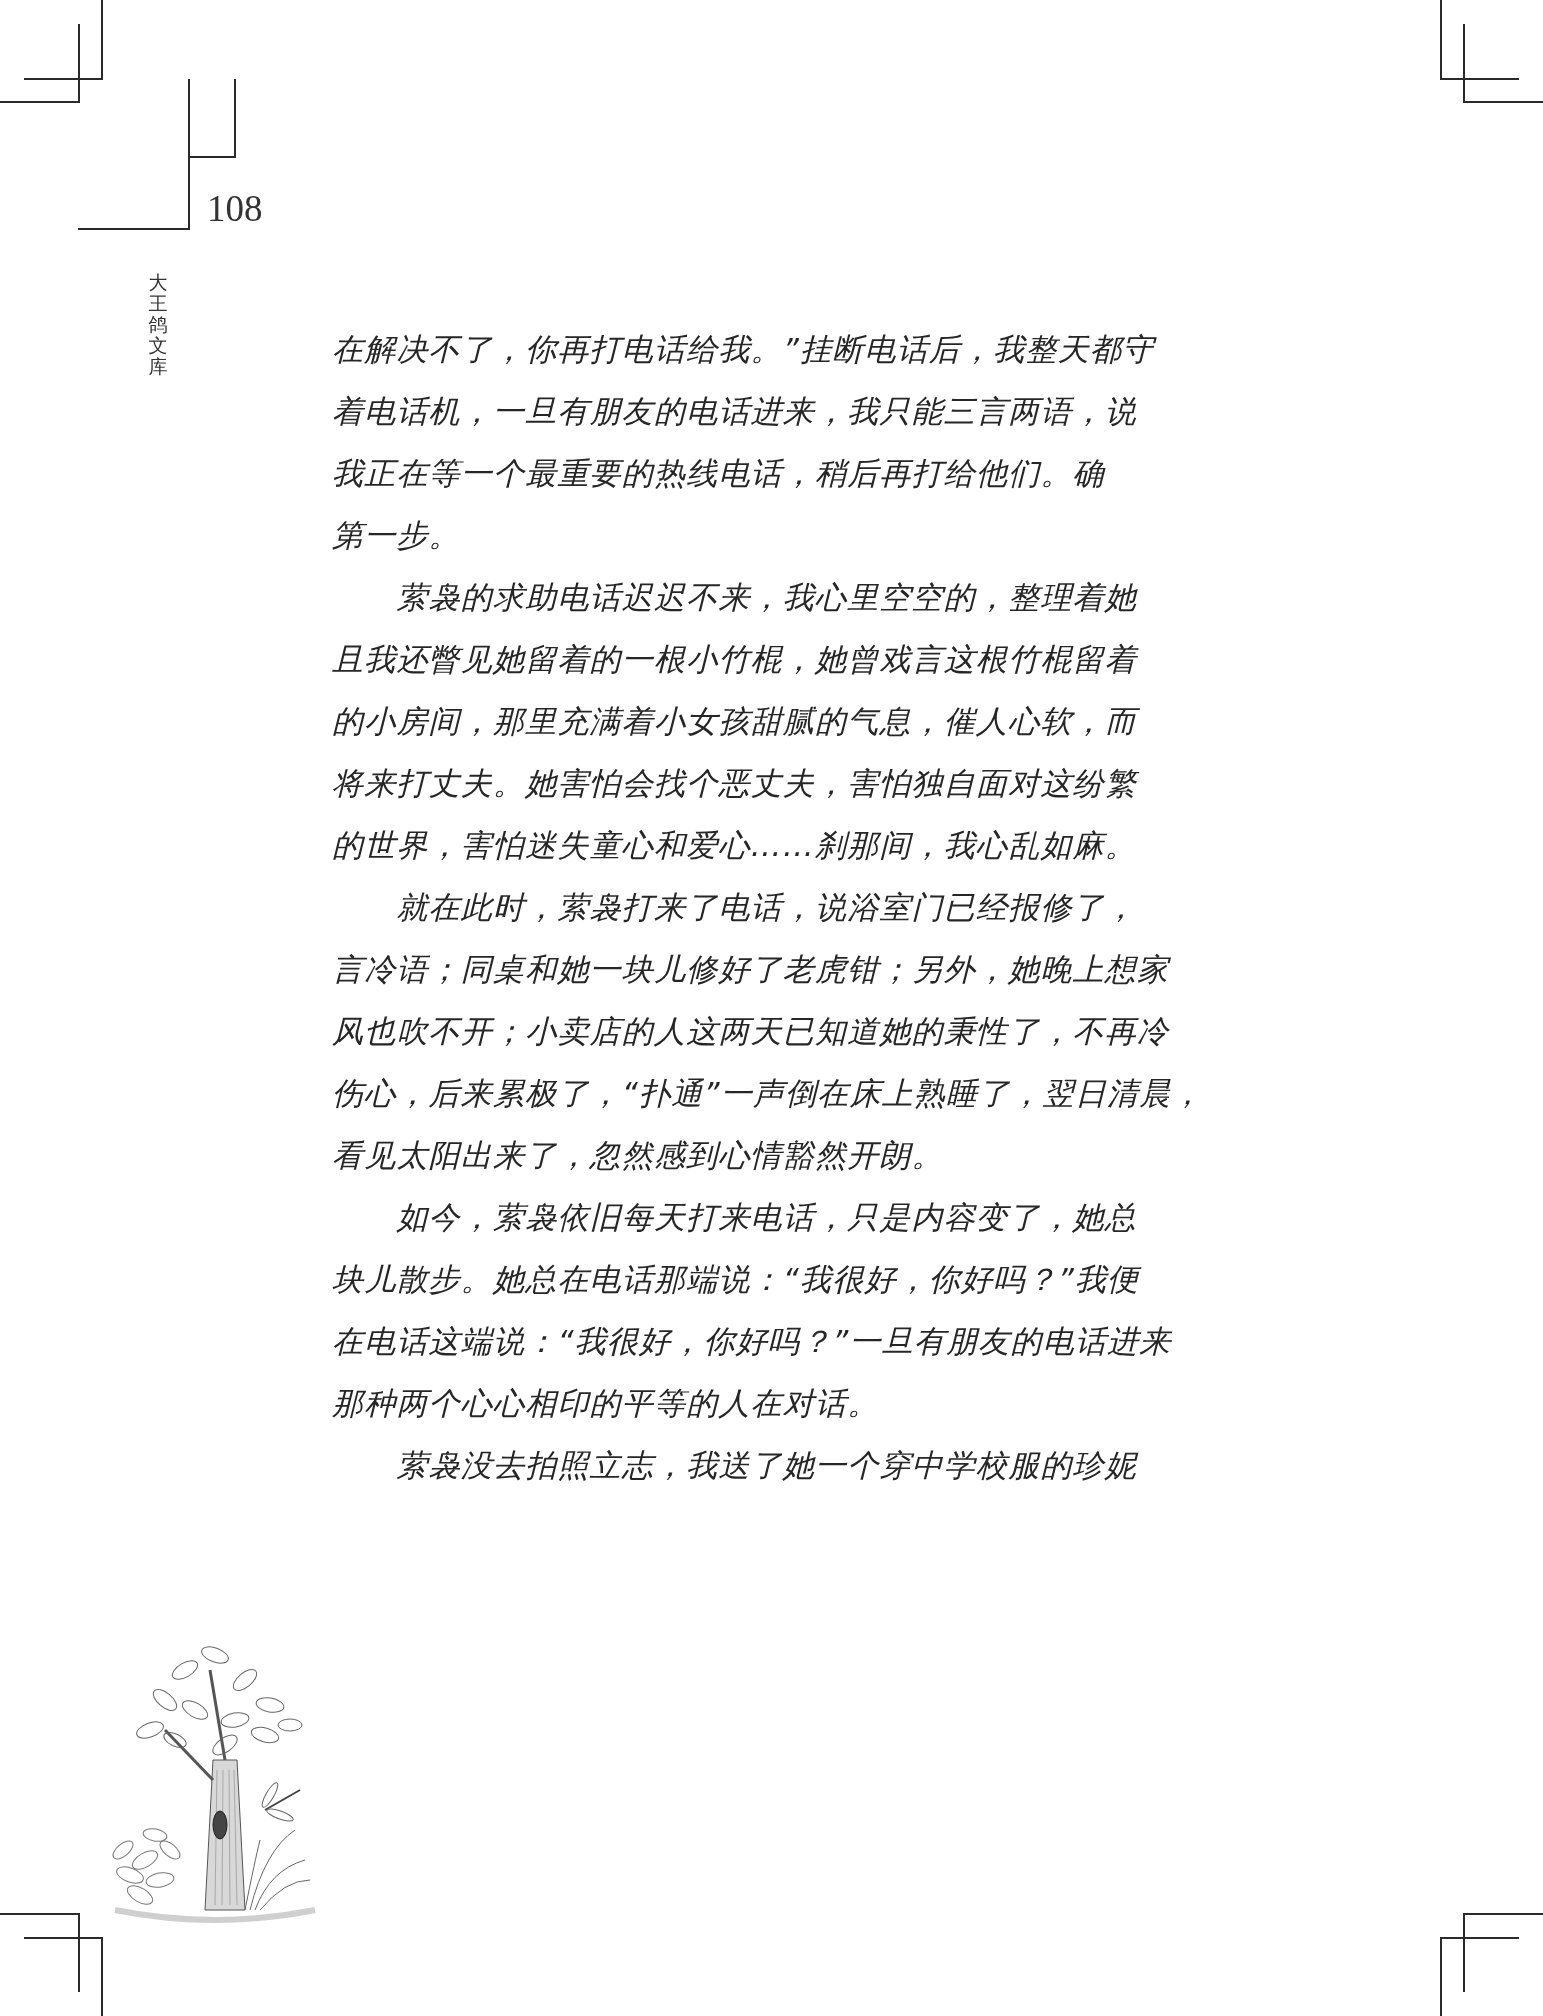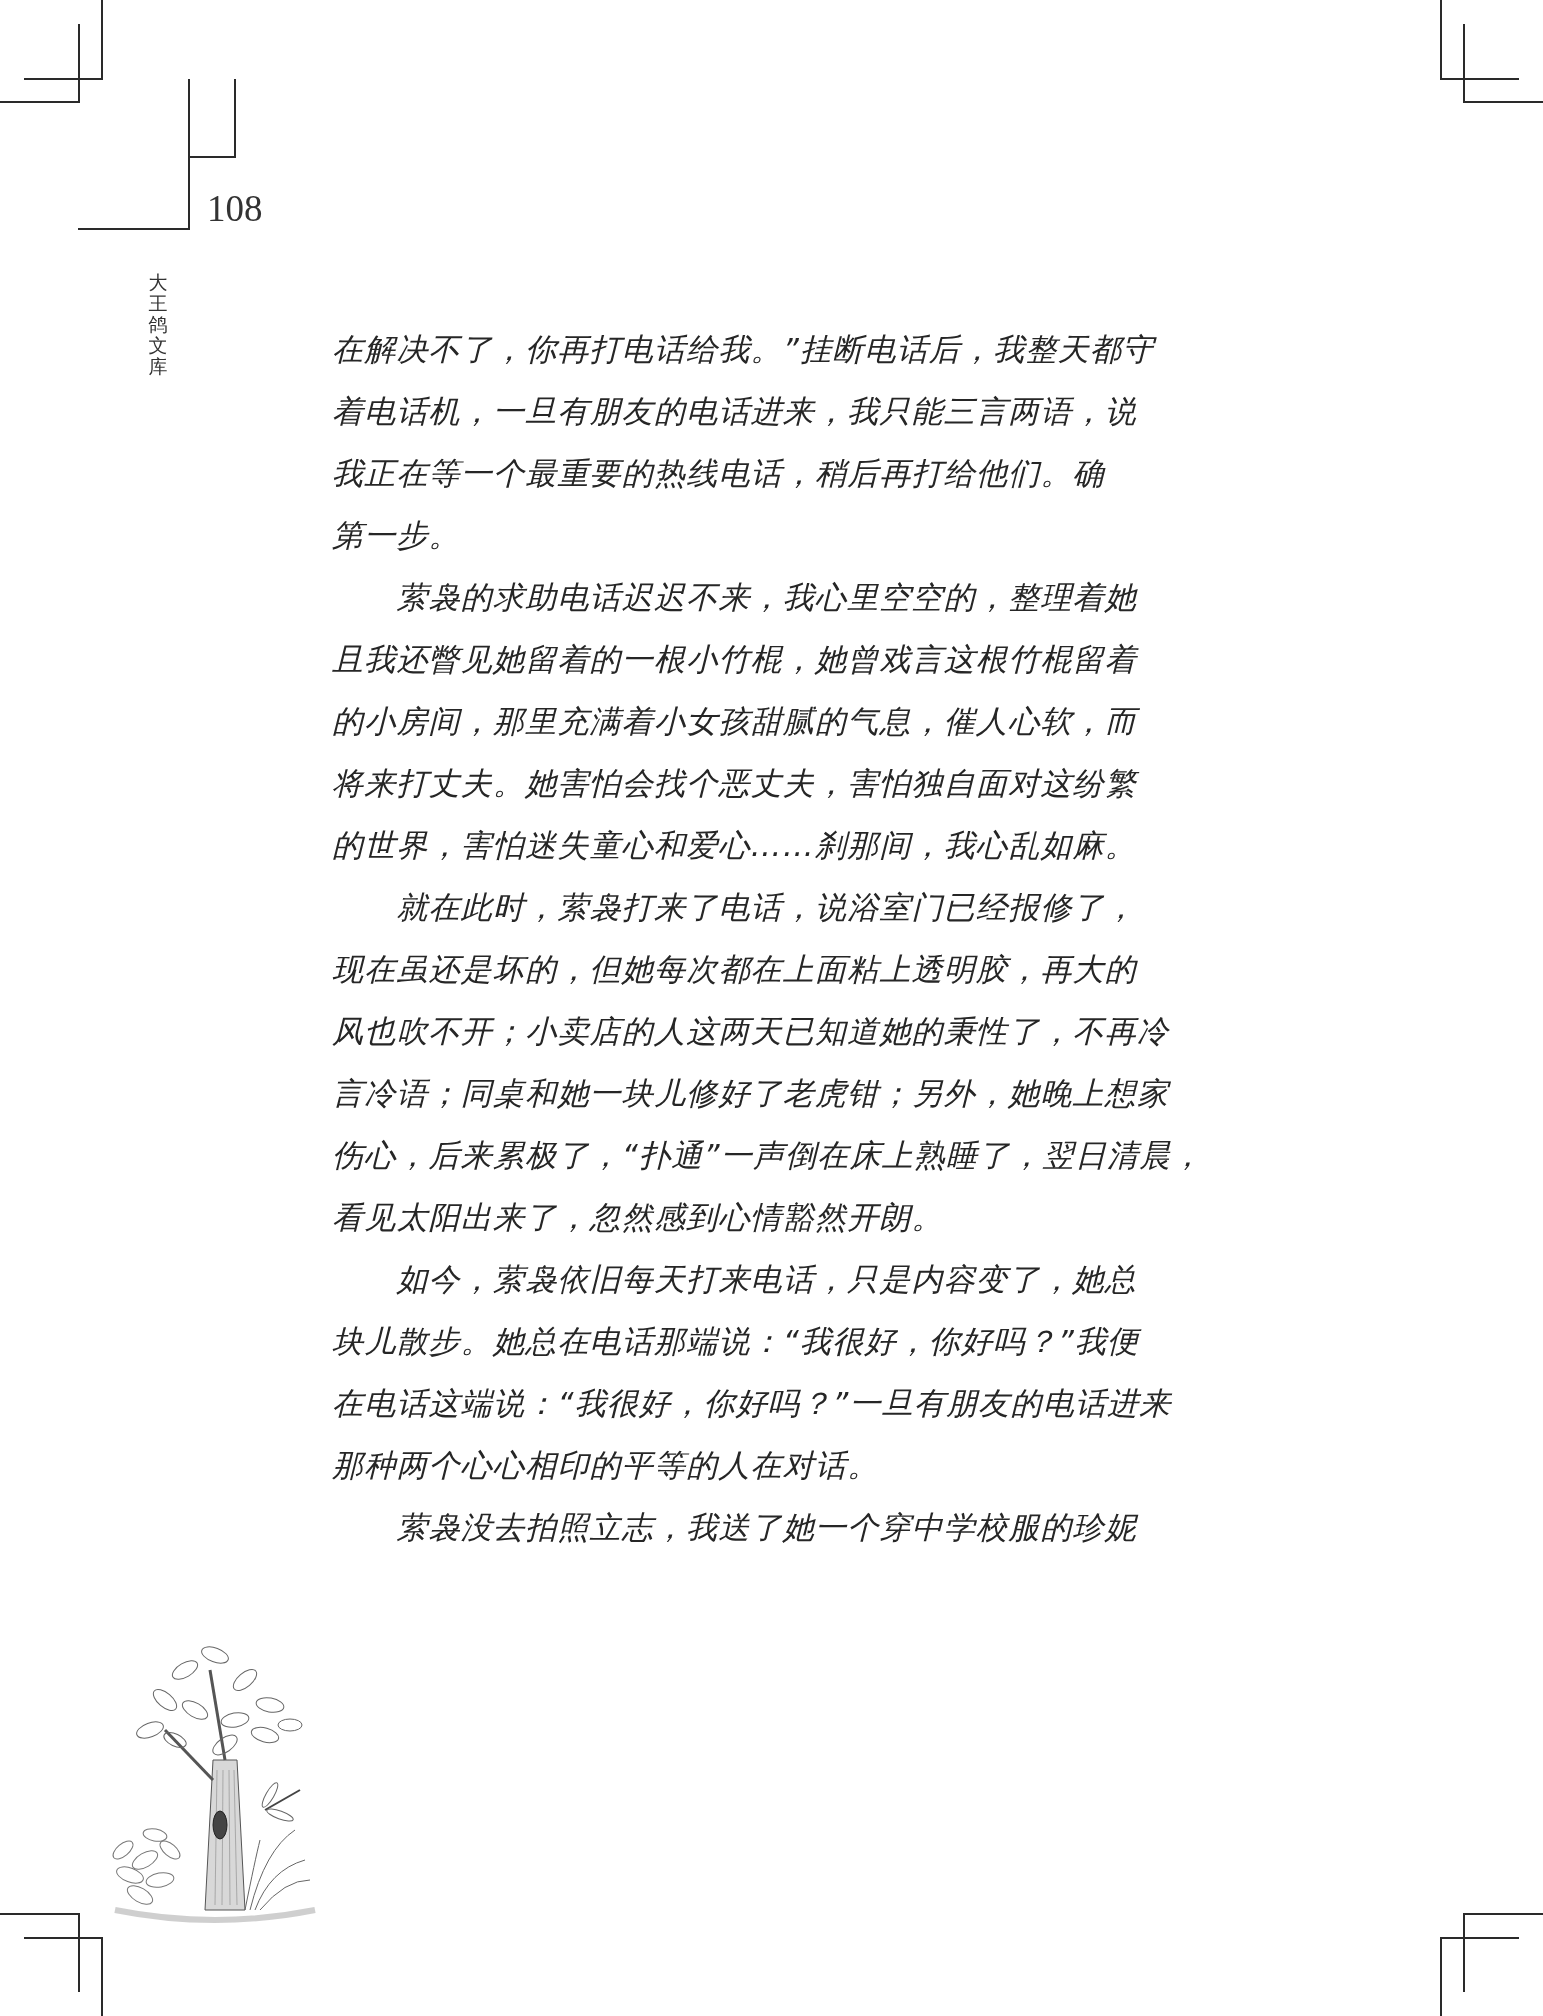--- a/index.html
+++ b/index.html
@@ -54,23 +54,22 @@
   <div class="line">在解决不了，你再打电话给我。”挂断电话后，我整天都守</div>
   <div class="line">着电话机，一旦有朋友的电话进来，我只能三言两语，说</div>
   <div class="line">我正在等一个最重要的热线电话，稍后再打给他们。确</div>
   <div class="line">第一步。</div>
   <div class="line">　　萦袅的求助电话迟迟不来，我心里空空的，整理着她</div>
   <div class="line">且我还瞥见她留着的一根小竹棍，她曾戏言这根竹棍留着</div>
   <div class="line">的小房间，那里充满着小女孩甜腻的气息，催人心软，而</div>
   <div class="line">将来打丈夫。她害怕会找个恶丈夫，害怕独自面对这纷繁</div>
   <div class="line">的世界，害怕迷失童心和爱心……刹那间，我心乱如麻。</div>
   <div class="line">　　就在此时，萦袅打来了电话，说浴室门已经报修了，</div>
-  <div class="line">现在虽还是坏的，但她每次都在上面粘上透明胶，再大的</div>
+  <div class="line">言冷语；同桌和她一块儿修好了老虎钳；另外，她晚上想家</div>
   <div class="line">风也吹不开；小卖店的人这两天已知道她的秉性了，不再冷</div>
-  <div class="line">言冷语；同桌和她一块儿修好了老虎钳；另外，她晚上想家</div>
   <div class="line">伤心，后来累极了，“扑通”一声倒在床上熟睡了，翌日清晨，</div>
   <div class="line">看见太阳出来了，忽然感到心情豁然开朗。</div>
   <div class="line">　　如今，萦袅依旧每天打来电话，只是内容变了，她总</div>
   <div class="line">块儿散步。她总在电话那端说：“我很好，你好吗？”我便</div>
   <div class="line">在电话这端说：“我很好，你好吗？”一旦有朋友的电话进来</div>
   <div class="line">那种两个心心相印的平等的人在对话。</div>
   <div class="line">　　萦袅没去拍照立志，我送了她一个穿中学校服的珍妮</div>
 </div>
 
 <svg class="illus" viewBox="0 0 240 330" xmlns="http://www.w3.org/2000/svg">

